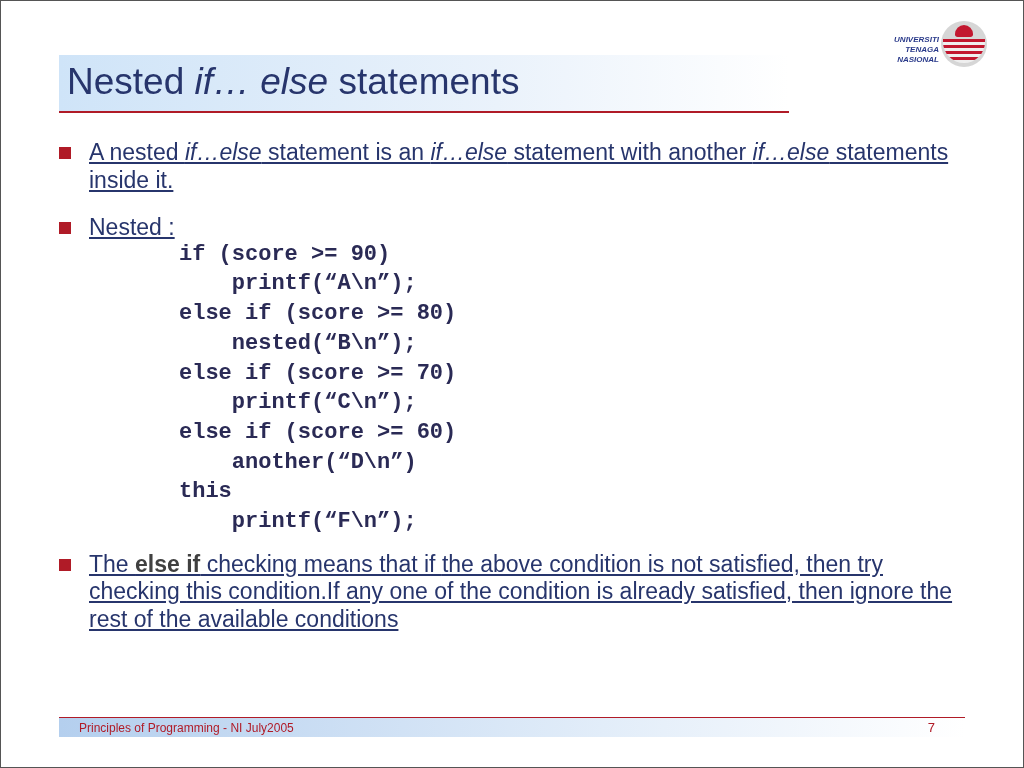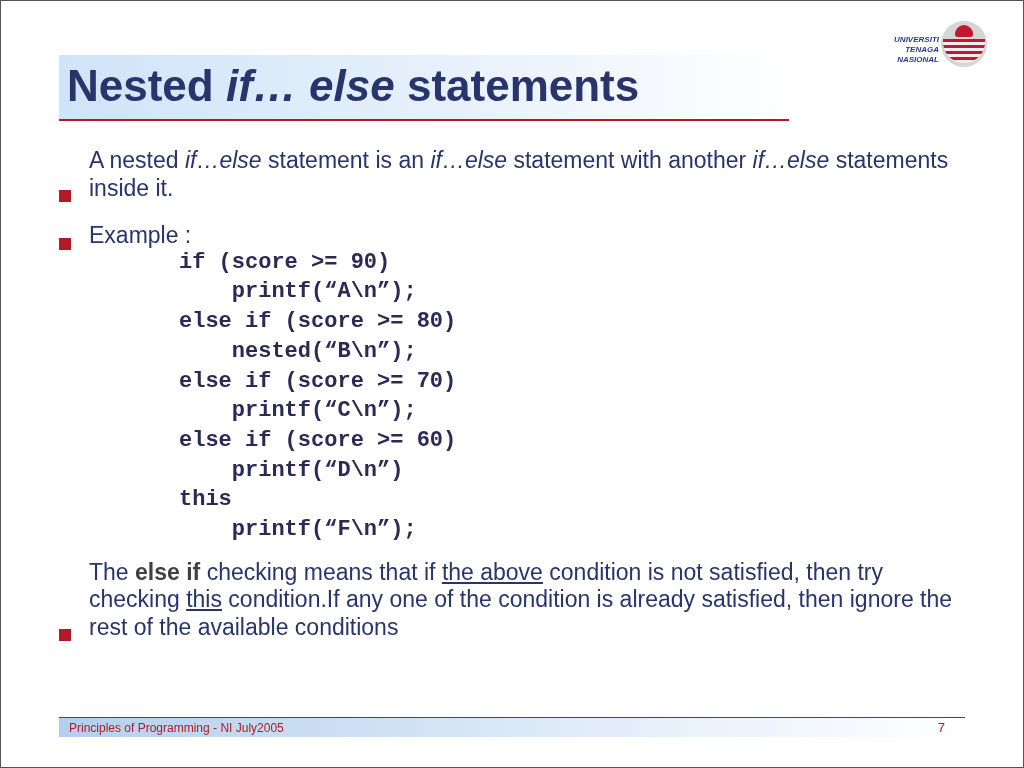--- a/index.html
+++ b/index.html
@@ -58,36 +58,37 @@
   .title-wrap {
     margin-top: 30px;
     width: 730px;
   }
   .title-bg {
     background: linear-gradient(to right, #cfe4f8 0%, #eaf2fb 60%, #ffffff 100%);
     border-bottom: 2px solid #b01b27;
     padding: 6px 8px 8px 8px;
   }
   .title {
-    font-size: 44px;
+    font-size: 37px;
     color: #27356c;
-    font-weight: 700;
+    font-weight: 400;
     white-space: nowrap;
   }
   .title .ital { font-style: italic; }
   .content {
     margin-top: 26px;
     color: #27356c;
     font-size: 23px;
     line-height: 1.2;
   }
   .bullet-row {
     display: flex;
-    align-items: flex-end;
+    align-items: flex-start;
     margin-bottom: 20px;
+    text-decoration: underline;
   }
   .bullet {
     width: 12px; height: 12px;
     background: #b01b27;
     margin-top: 8px;
     margin-right: 18px;
     flex: 0 0 12px;
   }
   .btext { flex: 1; }
   .ital { font-style: italic; }
@@ -106,21 +107,21 @@
   }
   .footer {
     position: absolute;
     left: 58px; right: 58px; bottom: 30px;
     height: 20px;
     background: linear-gradient(to right, #b4cfee 0%, #e2edf9 60%, #ffffff 100%);
     border-top: 1.5px solid #b01b27;
     display: flex;
     align-items: center;
     justify-content: space-between;
-    padding: 0 10px;
+    padding: 0 20px;
     box-sizing: border-box;
   }
   .footer-text { color:#b01b27; font-size:12px; }
   .page-num { color:#b01b27; font-size:13px; margin-right:10px; }
 </style>
 </head>
 <body>
 
 <div class="slide">
 
@@ -148,31 +149,31 @@
 
     <div class="bullet-row">
       <div class="bullet"></div>
       <div class="btext">
         <span>A nested </span><span class="ital">if…else</span><span> statement is an </span><span class="ital">if…else</span><span> statement with another  </span><span class="ital">if…else</span><span> statements inside it.</span>
       </div>
     </div>
 
     <div class="bullet-row" style="margin-bottom:8px">
       <div class="bullet"></div>
-      <div class="btext">Example :</div>
+      <div class="btext">Nested :</div>
     </div>
 
     <div class="code-block"><span>if (score &gt;= 90)</span>
 <span>    printf(“A\n”);</span>
 <span>else if (score &gt;= 80)</span>
 <span>    nested(“B\n”);</span>
 <span>else if (score &gt;= 70)</span>
 <span>    printf(“C\n”);</span>
 <span>else if (score &gt;= 60)</span>
-<span>    printf(“D\n”)</span>
+<span>    another(“D\n”)</span>
 <span>this</span>
 <span>    printf(“F\n”);</span></div>
 
     <div class="bullet-row">
       <div class="bullet"></div>
       <div class="btext">
         <span>The </span><span class="bold-red">else if</span><span> checking means that if </span><span class="udl">the above</span><span> condition is not satisfied, then try checking </span><span class="udl">this</span><span> condition.If any one of the condition is already satisfied, then ignore the rest of the available conditions</span>
       </div>
     </div>
 

